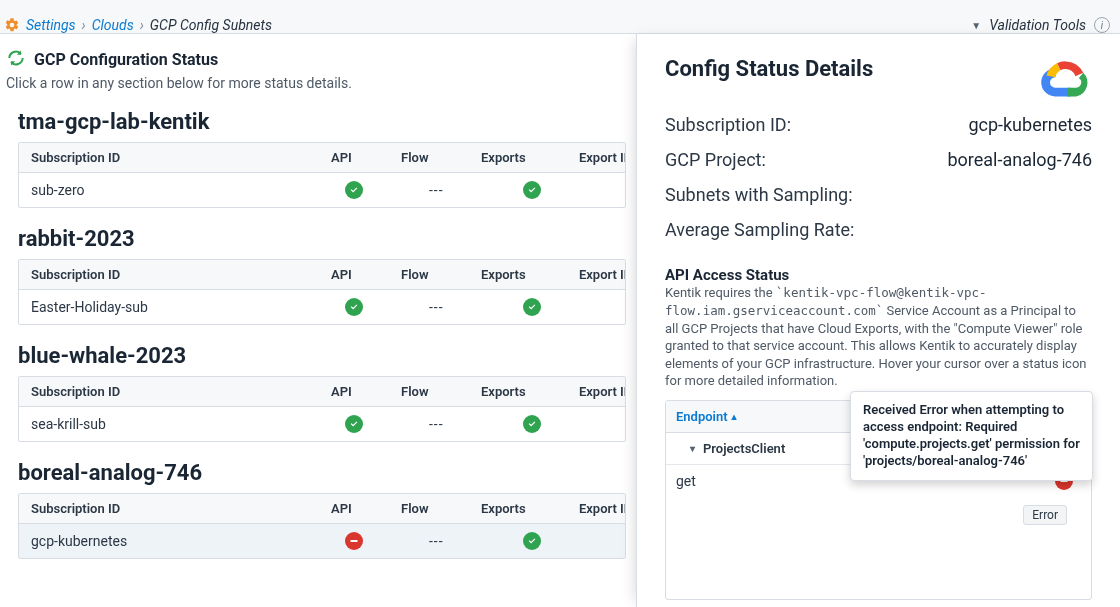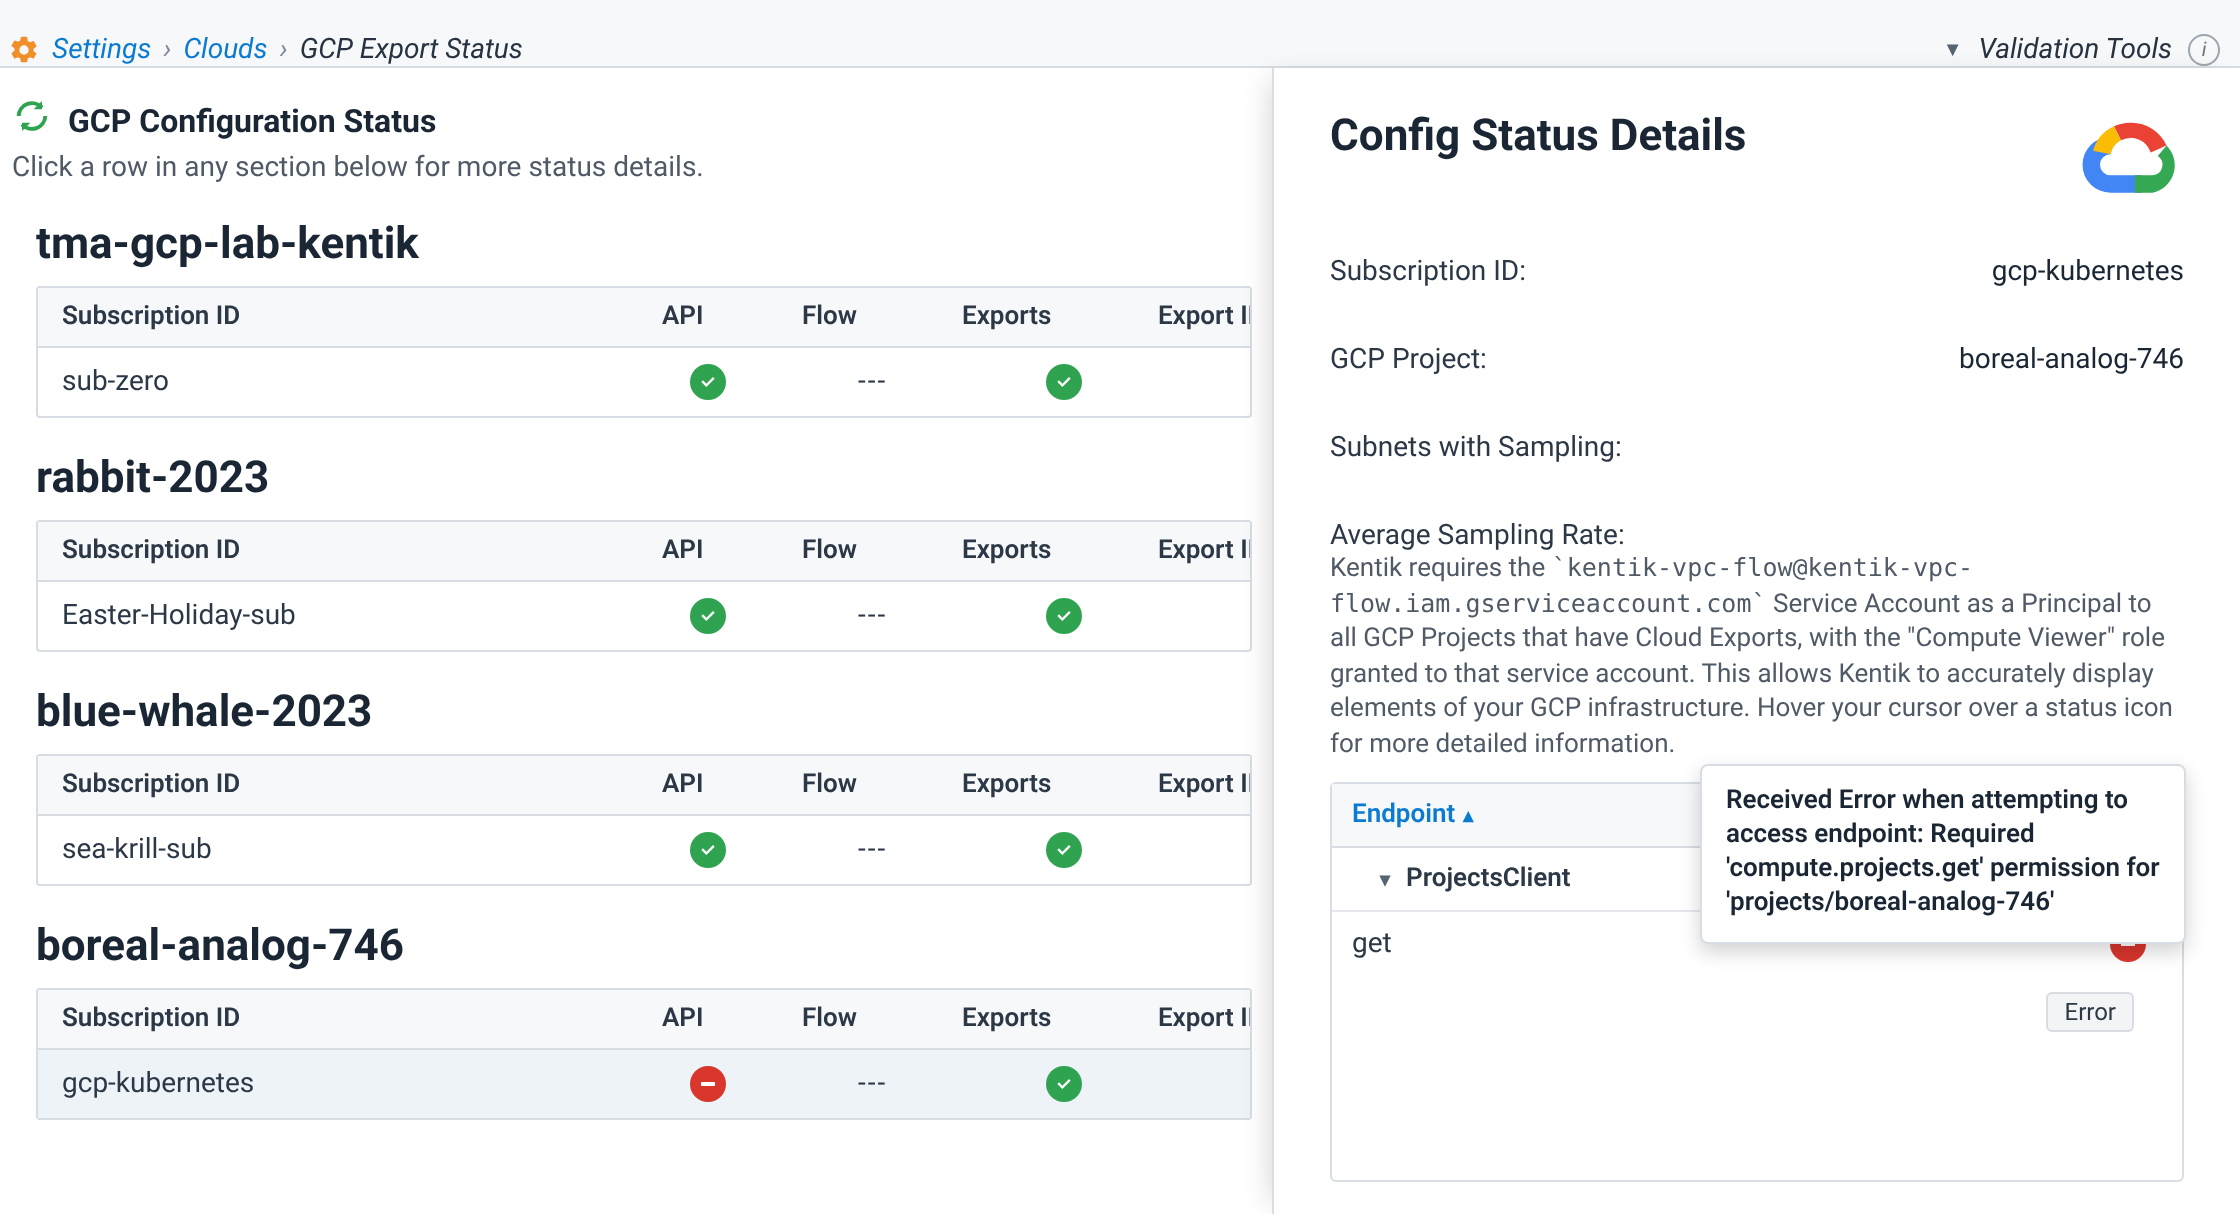--- a/index.html
+++ b/index.html
@@ -67,21 +67,21 @@
     height:573px;
     background:#fff;
     border-left:1px solid #d7dde3;
     box-shadow: -6px 0 14px -6px rgba(0,0,0,0.18);
     padding: 22px 28px 0 28px;
     overflow:hidden;
   }
   .panel-head { display:flex; justify-content:space-between; align-items:flex-start; }
   .panel-title { font-size:22px; font-weight:700; color:#1a2634; }
   .gcp-logo { width:56px; height:44px; }
-  .kv-row { display:flex; justify-content:space-between; margin-top:28px; font-size:14px; color:#2c3846;}
+  .kv-row { display:flex; justify-content:space-between; margin-top:14px; font-size:18px; color:#2c3846;}
   .kv-row .k { color:#2c3846; }
   .kv-row .v { color:#1a2634; }
   .section-h { font-weight:700; font-size:15px; margin-top:26px; color:#1a2634; }
   .para { font-size:13px; color:#4f5a66; line-height:1.35; margin-top:0; }
   .mono { font-family: Menlo, Consolas, monospace; font-size:12.5px; color:#4f5a66; }
 
   .endpoint-box { margin-top:10px; border:1px solid #d7dde3; border-radius:3px; height:200px; position:relative; }
   .endpoint-head { display:flex; align-items:center; height:32px; padding:0 10px; border-bottom:1px solid #d7dde3; background:#f7f8fa; font-weight:600; color:#0b7ad1; font-size:13px; gap:4px;}
   .endpoint-group { display:flex; align-items:center; height:32px; padding:0 10px 0 24px; border-bottom:1px solid #e4e8ec; font-weight:600; color:#2c3846; font-size:13px; gap:8px;}
   .caret { font-size:10px; color:#566370; }
@@ -121,21 +121,21 @@
   <div class="breadcrumb">
     <span class="gear-icon">
       <svg viewBox="0 0 24 24" width="16" height="16">
           <path fill="#f08f2a" d="M19.14,12.94a7,7,0,0,0,.05-.94,7,7,0,0,0-.05-.94l2.03-1.58a.5.5,0,0,0,.12-.64l-1.92-3.32a.5.5,0,0,0-.6-.22l-2.39.96a7,7,0,0,0-1.62-.94l-.36-2.54A.5.5,0,0,0,13.9,2h-3.8a.5.5,0,0,0-.5.42L9.24,4.96a7,7,0,0,0-1.62.94l-2.39-.96a.5.5,0,0,0-.6.22L2.71,8.48a.5.5,0,0,0,.12.64l2.03,1.58a7,7,0,0,0,0,1.88L2.83,14.16a.5.5,0,0,0-.12.64l1.92,3.32a.5.5,0,0,0,.6.22l2.39-.96a7,7,0,0,0,1.62.94l.36,2.54a.5.5,0,0,0,.5.42h3.8a.5.5,0,0,0,.5-.42l.36-2.54a7,7,0,0,0,1.62-.94l2.39.96a.5.5,0,0,0,.6-.22l1.92-3.32a.5.5,0,0,0-.12-.64ZM12,15.5A3.5,3.5,0,1,1,15.5,12,3.5,3.5,0,0,1,12,15.5Z"></path>
         </svg>
     </span>
     <span class="link">Settings</span>
     <span class="sep">›</span>
     <span class="link">Clouds</span>
     <span class="sep">›</span>
-    <span class="crumb-current">GCP Export Status</span>
+    <span class="crumb-current">GCP Config Subnets</span>
   </div>
   <div class="topbar-right">
     <span class="tri">▼</span>
     <span>Validation Tools</span>
     <span class="info-circ">i</span>
   </div>
 </div>
 
 <div class="content">
   <div class="page-title-row">
@@ -316,20 +316,21 @@
   </div>
   <div class="kv-row">
     <span class="k">Subnets with Sampling:</span>
     <span class="v"></span>
   </div>
   <div class="kv-row">
     <span class="k">Average Sampling Rate:</span>
     <span class="v"></span>
   </div>
 
+  <div class="section-h">API Access Status</div>
   <div class="para">
     <span>Kentik requires the </span><span class="mono">`kentik-vpc-flow@kentik-vpc-flow.iam.gserviceaccount.com`</span><span> Service Account as a Principal to all GCP Projects that have Cloud Exports, with the "Compute Viewer" role granted to that service account. This allows Kentik to accurately display elements of your GCP infrastructure. Hover your cursor over a status icon for more detailed information.</span>
   </div>
 
   <div class="endpoint-box">
     <div class="endpoint-head">
       <span>Endpoint</span>
       <span style="color:#0b7ad1;font-size:10px;">▴</span>
     </div>
     <div class="endpoint-group">

